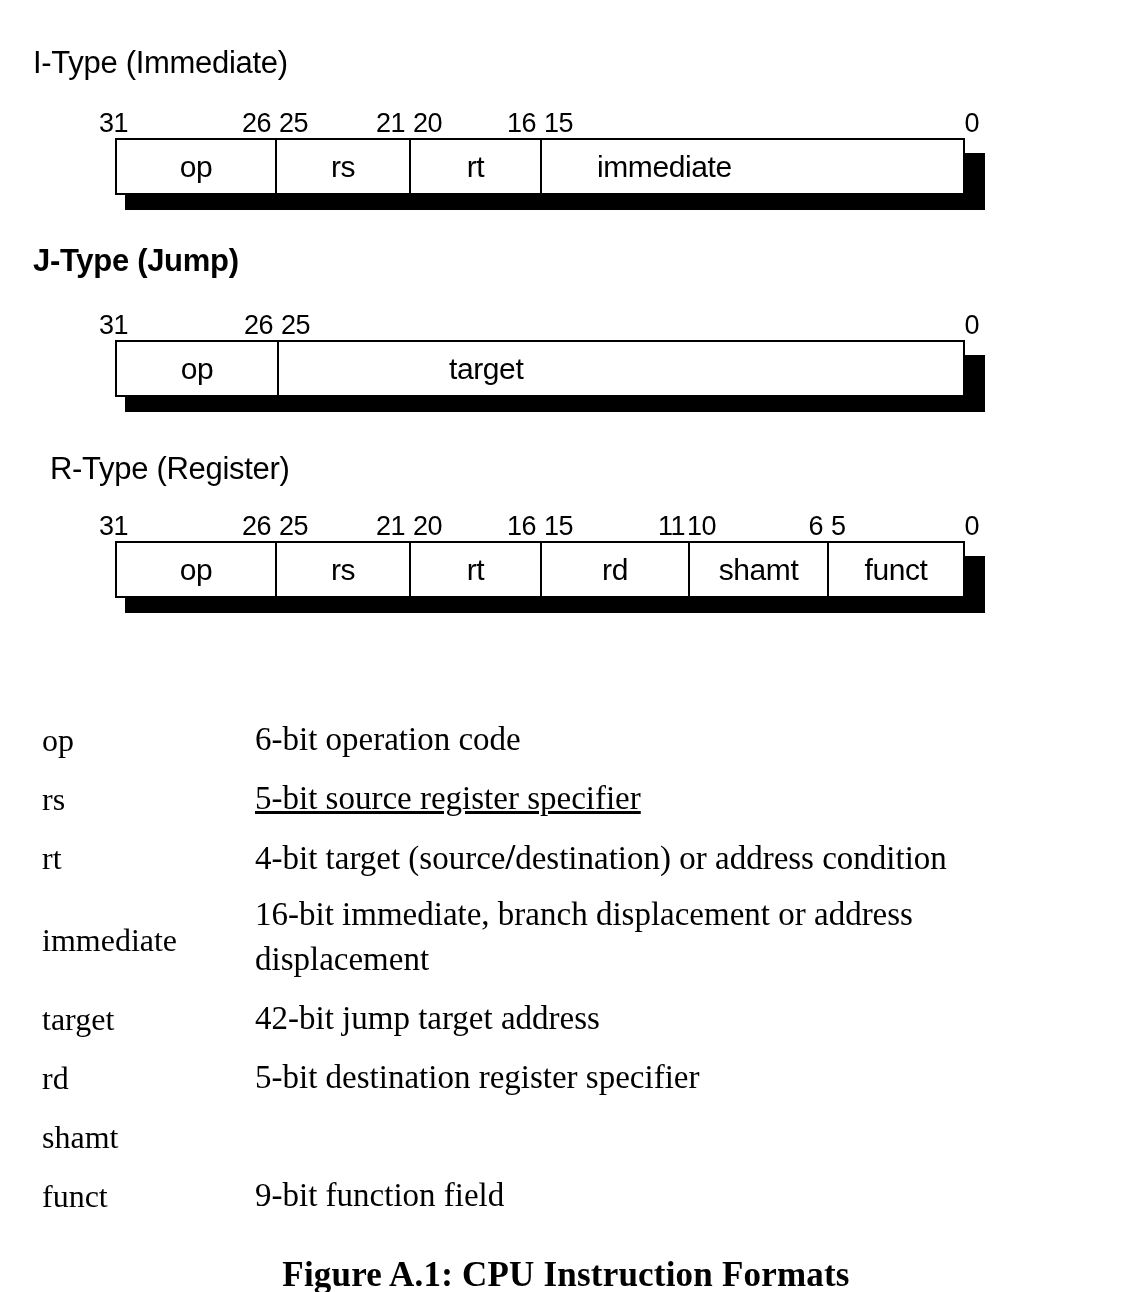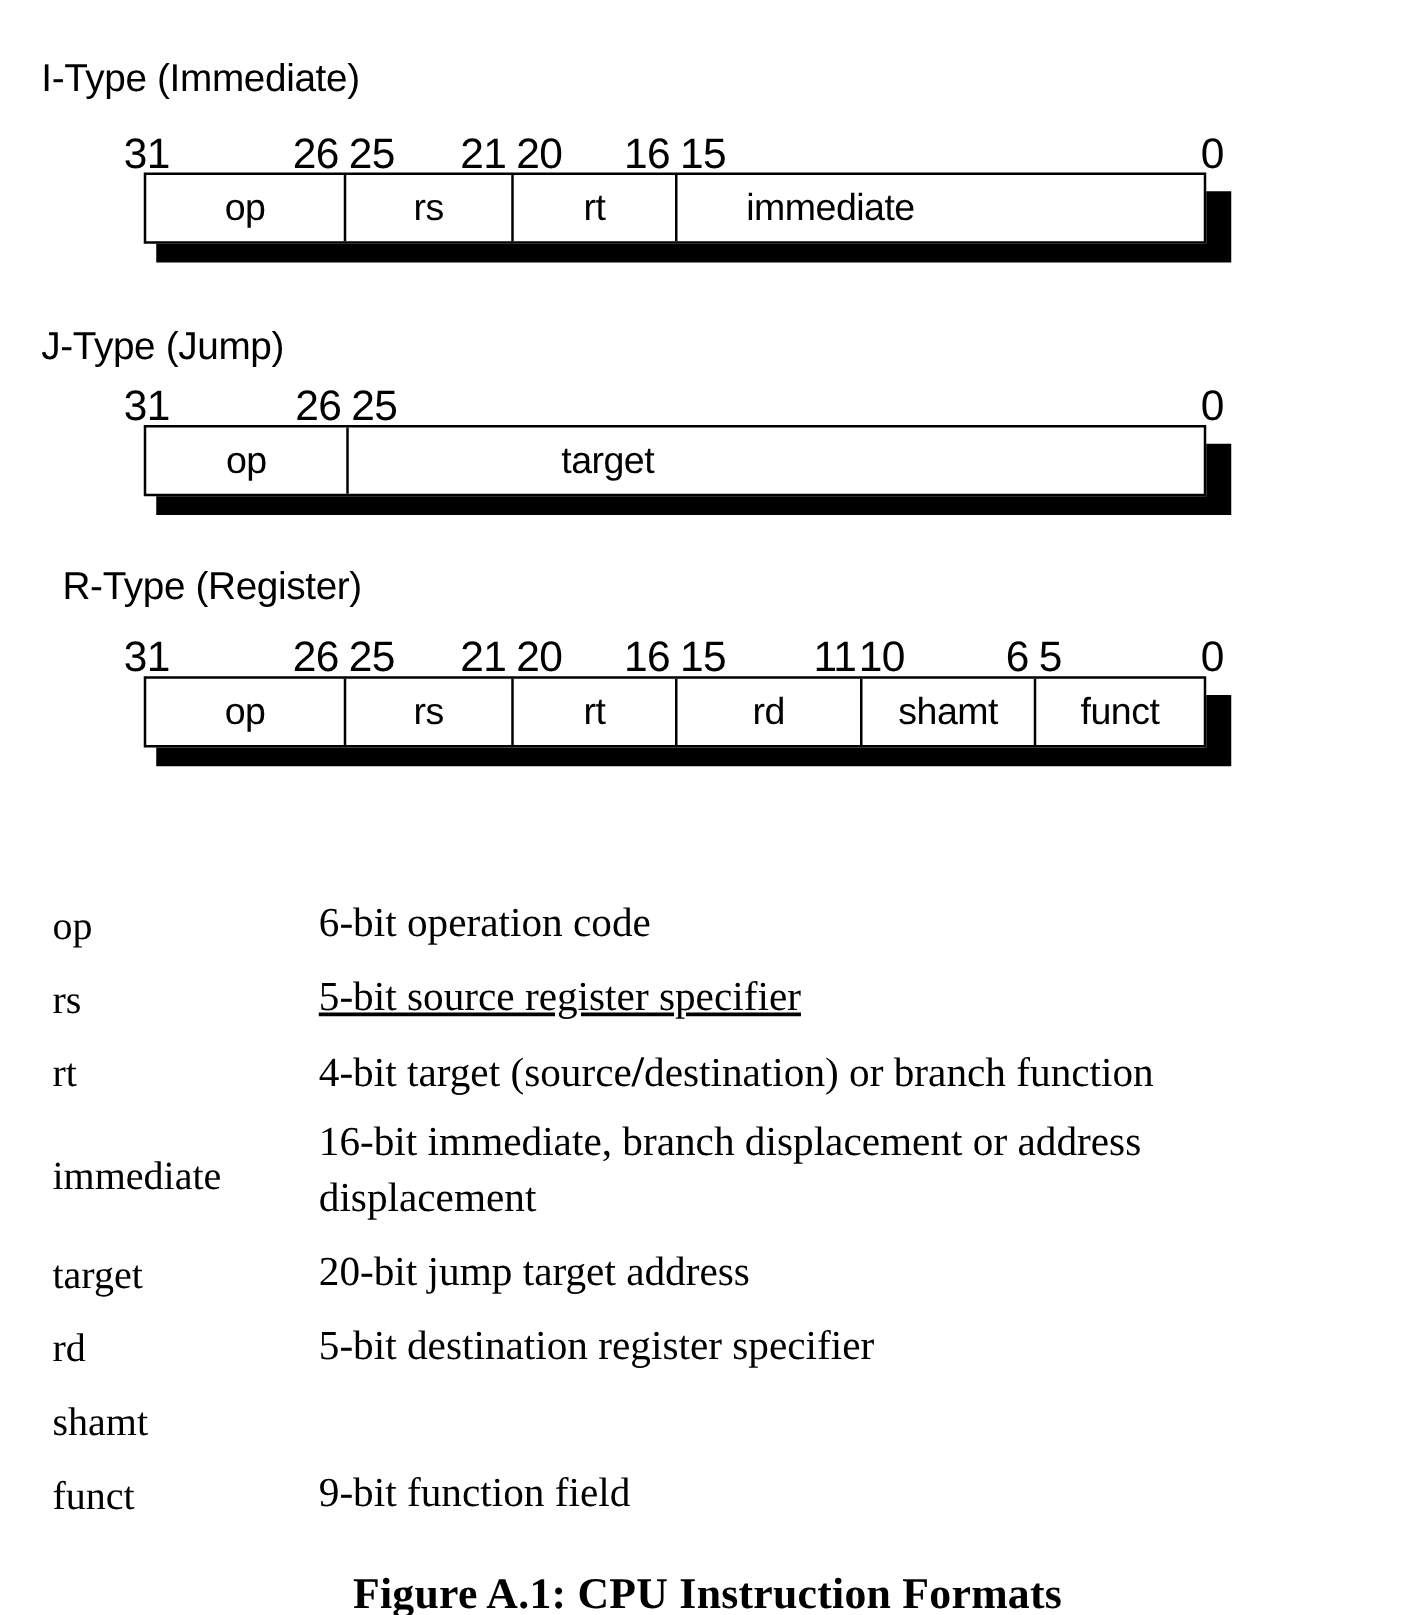--- a/index.html
+++ b/index.html
@@ -20,21 +20,21 @@
     line-height: 36px;
     letter-spacing: -0.3px;
     white-space: nowrap;
   }
   .diagram { position: absolute; }
 
   .bitrow { position: absolute; left: 0; top: 0; height: 30px; width: 100%; }
   .bitlabel {
     position: absolute;
     font-family: "Liberation Sans", sans-serif;
-    font-size: 34px;
+    font-size: 27px;
     line-height: 30px;
     letter-spacing: -0.5px;
     white-space: nowrap;
     bottom: 0;
   }
   .bitlabel.l { transform: translateX(0); }
   .bitlabel.r { transform: translateX(-100%); }
 
   
   .shadow {
@@ -119,21 +119,21 @@
     </div>
     <div class="shadow" style="left:10px; top:45px; width:860px; height:57px;"></div>
     <div class="fieldbox" style="left:0px; top:30px; width:850px; height:57px;">
       <div class="field" style="width:160px;">op</div>
       <div class="field" style="width:134px;">rs</div>
       <div class="field" style="width:131px;">rt</div>
       <div class="field" style="width:421px; justify-content:flex-start; padding-left:55px;">immediate</div>
     </div>
   </div>
 
-  <div class="fmt-title" style="left:33px; top:236px;">J-Type (Jump)</div>
+  <div class="fmt-title" style="left:33px; top:220px;font-weight:bold;">J-Type (Jump)</div>
 
   <div class="diagram" style="left:115px; top:287px; width:870px; height:105px;">
     <div class="bitrow">
       <span class="bitlabel l" style="left:-16px;">31</span>
       <span class="bitlabel r" style="left:158px;">26</span>
       <span class="bitlabel l" style="left:166px;">25</span>
       <span class="bitlabel r" style="left:864px;">0</span>
     </div>
     <div class="shadow" style="left:10px; top:45px; width:860px; height:57px;"></div>
     <div class="fieldbox" style="left:0px; top:30px; width:850px; height:57px;">
@@ -177,31 +177,31 @@
       <span class="defdesc" style="top:6px;">6-bit operation code</span>
     </div>
 
     <div class="defrow" style="height:59px;">
       <span class="defterm" style="top:10px;">rs</span>
       <span class="defdesc" style="top:6px;text-decoration:underline;">5-bit source register specifier</span>
     </div>
 
     <div class="defrow" style="height:59px;">
       <span class="defterm" style="top:10px;">rt</span>
-      <span class="defdesc" style="top:6px;"><span>4-bit target (source</span><span class="slash">/</span><span>destination) or branch function</span></span>
+      <span class="defdesc" style="top:6px;"><span>4-bit target (source</span><span class="slash">/</span><span>destination) or address condition</span></span>
     </div>
 
     <div class="defrow" style="height:102px;">
       <span class="defterm" style="top:33px;">immediate</span>
       <span class="defdesc wrap" style="top:4px;">16-bit immediate, branch displacement or address displacement</span>
     </div>
 
     <div class="defrow" style="height:59px;">
       <span class="defterm" style="top:10px;">target</span>
-      <span class="defdesc" style="top:6px;">20-bit jump target address</span>
+      <span class="defdesc" style="top:6px;">42-bit jump target address</span>
     </div>
 
     <div class="defrow" style="height:59px;">
       <span class="defterm" style="top:10px;">rd</span>
       <span class="defdesc" style="top:6px;">5-bit destination register specifier</span>
     </div>
 
     <div class="defrow" style="height:59px;">
       <span class="defterm" style="top:10px;">shamt</span>
     </div>

